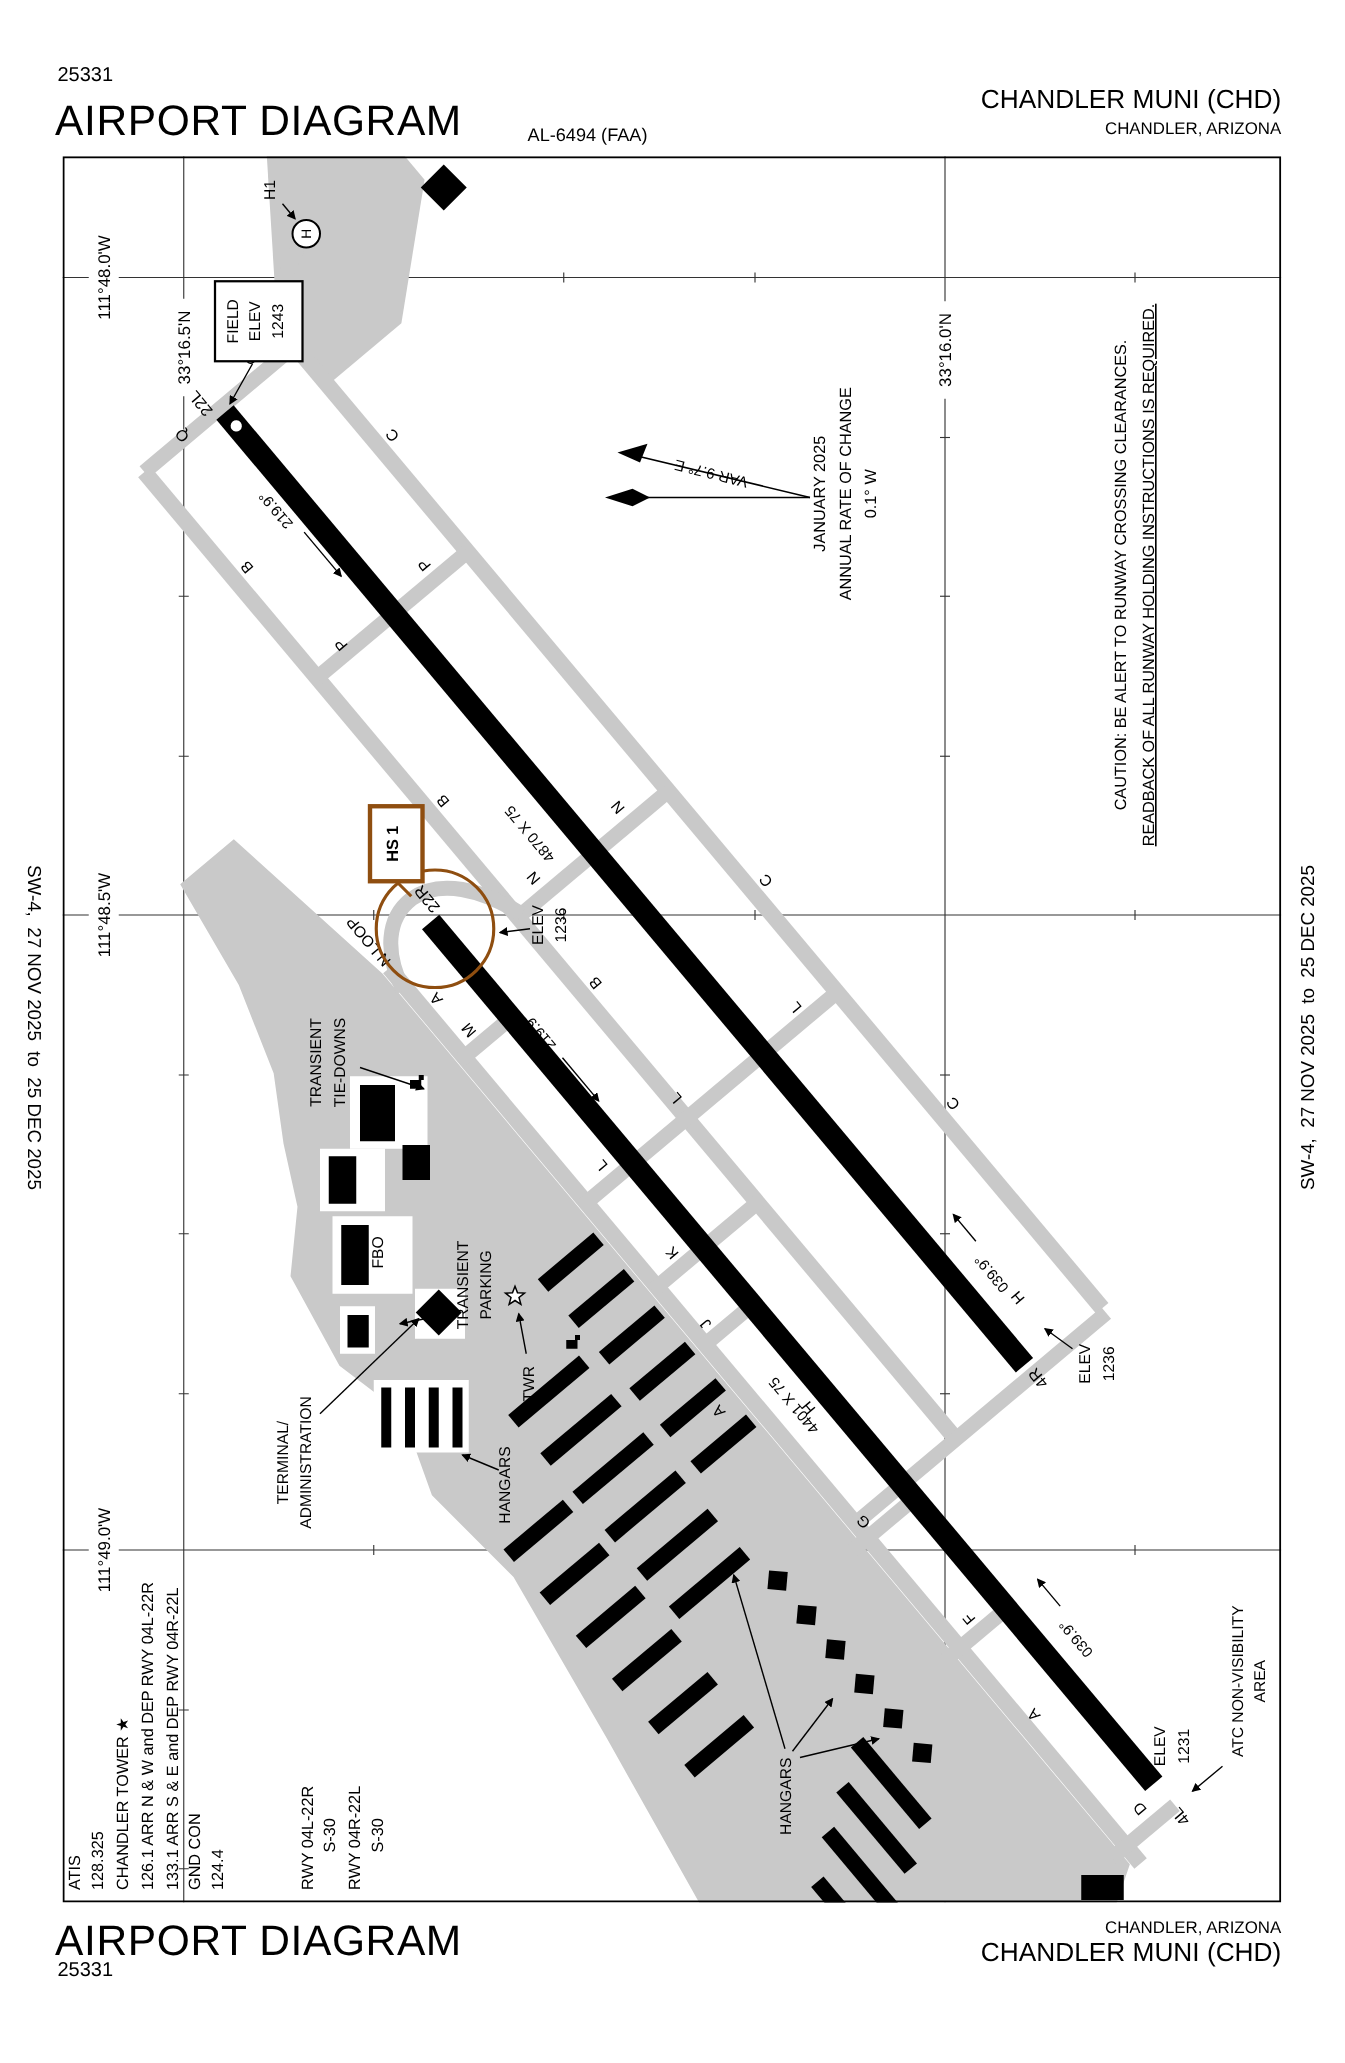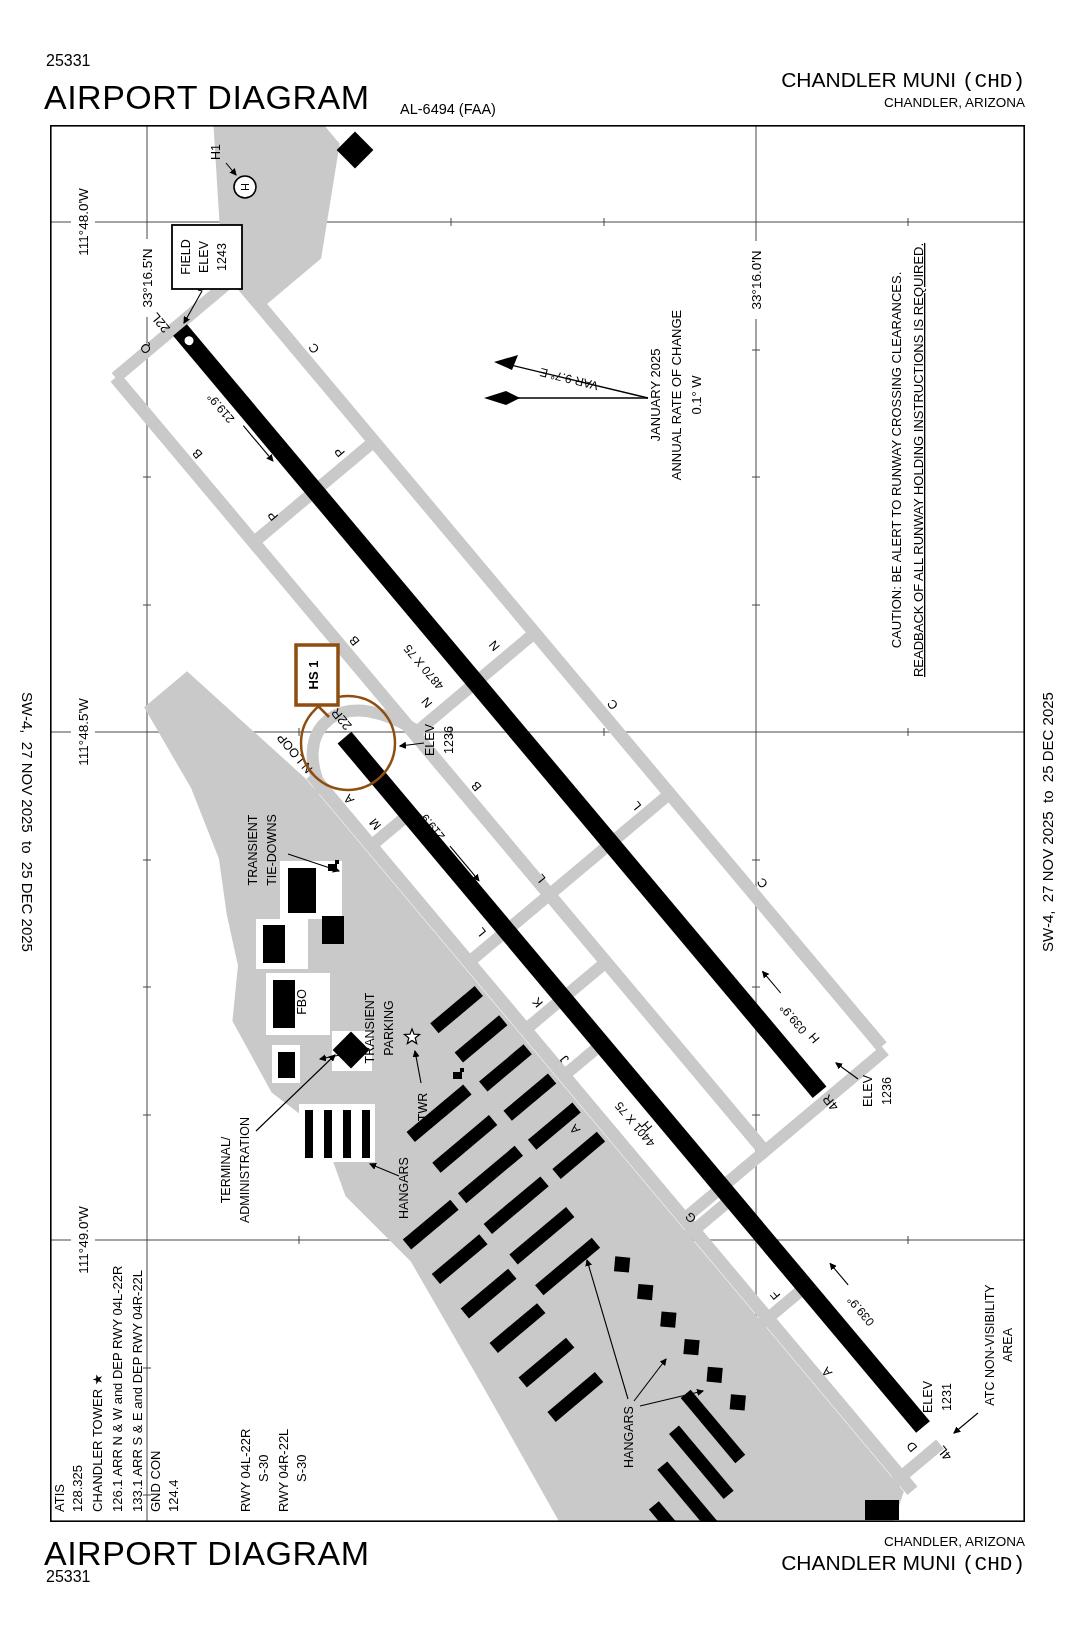--- a/index.html
+++ b/index.html
@@ -2,35 +2,35 @@
 <html><head>
 <meta charset="utf-8">
 <style>
   html,body{margin:0;padding:0;background:#fff;}
   .page{position:relative;width:1076px;height:1650px;background:#fff;overflow:hidden;
         font-family:"Liberation Sans",sans-serif;color:#000;}
   .abs{position:absolute;}
   .vtext{position:absolute;white-space:pre;transform:translate(-50%,-50%) rotate(90deg);}
   .vtext.ccw{transform:translate(-50%,-50%) rotate(-90deg);}
   .big{font-size:34px;letter-spacing:.5px;font-weight:500;}
-  .serif{font-family:Liberation Mono, monospace;}
+  .serif{font-family:Liberation Sans, sans-serif;}
   svg text{font-family:"Liberation Sans",sans-serif;fill:#000;}
   .rt{font-size:12.5px;}         
   .tw{font-size:12.5px;}         
   .gl{font-size:13.5px;}         
   .cm{font-size:13px;}           
 </style>
 </head>
 <body>
 
 <div class="page">
 
   <div class="abs" style="left:46px;top:52px;font-size:16px;">25331</div>
   <div class="abs big" style="left:44px;top:78px;">AIRPORT DIAGRAM</div>
-  <div class="abs" style="left:400px;top:101px;width:140px;font-size:14.5px;">AL-6494 (FAA)</div>
+  <div class="abs" style="left:400px;top:101px;width:140px;text-align:center;font-size:14.5px;">AL-6494 (FAA)</div>
   <div class="abs" style="right:51px;top:68px;font-size:21px;text-align:right;">
     <span>CHANDLER MUNI</span>&nbsp;<span class="serif">(CHD)</span>
   </div>
   <div class="abs" style="right:51px;top:95px;font-size:13.5px;">CHANDLER, ARIZONA</div>
 
   <div class="vtext" style="left:27px;top:822px;font-size:15px;">SW-4,  27 NOV 2025  to  25 DEC 2025</div>
   <div class="vtext ccw" style="left:1047px;top:822px;font-size:15px;">SW-4,  27 NOV 2025  to  25 DEC 2025</div>
 
   <svg class="abs" style="left:50px;top:125px;" width="975" height="1397" viewBox="0 0 975 1397">
     <defs>

